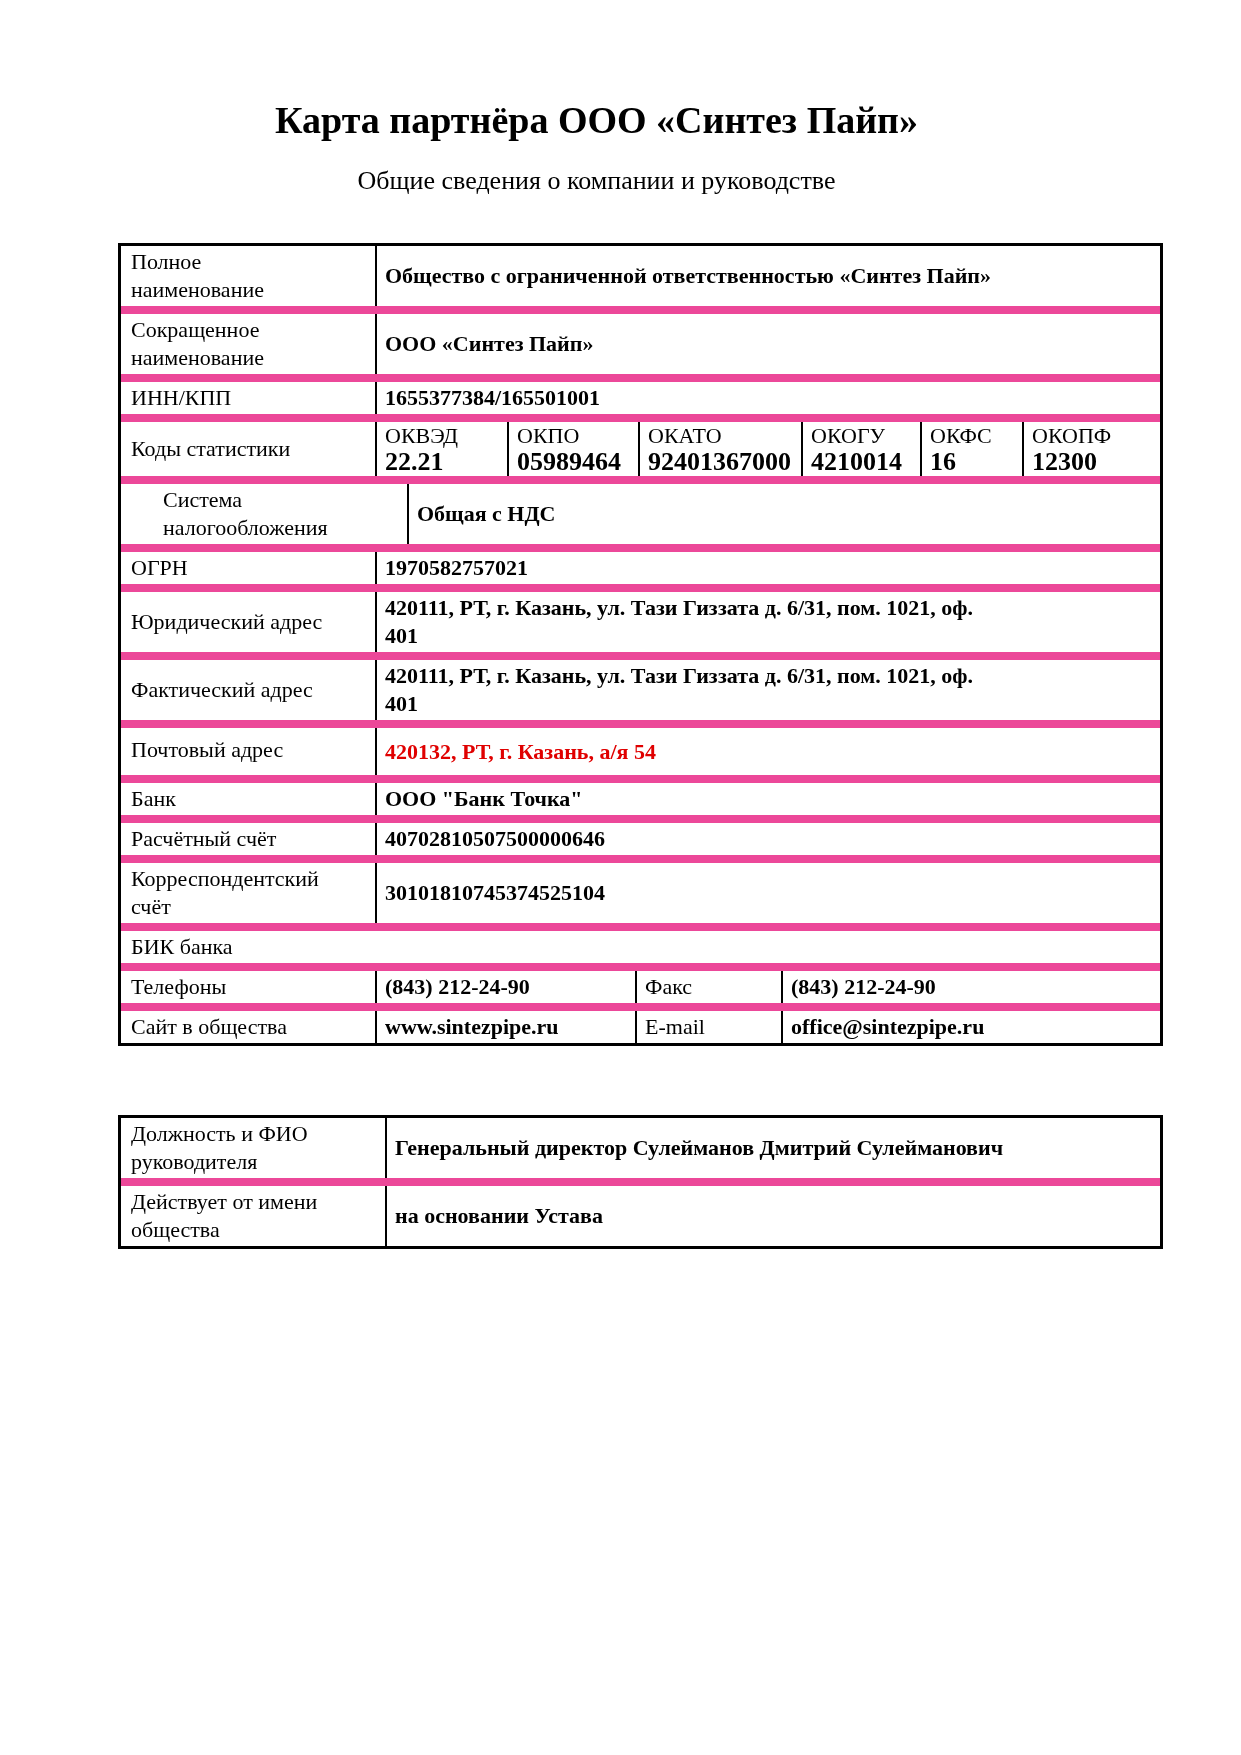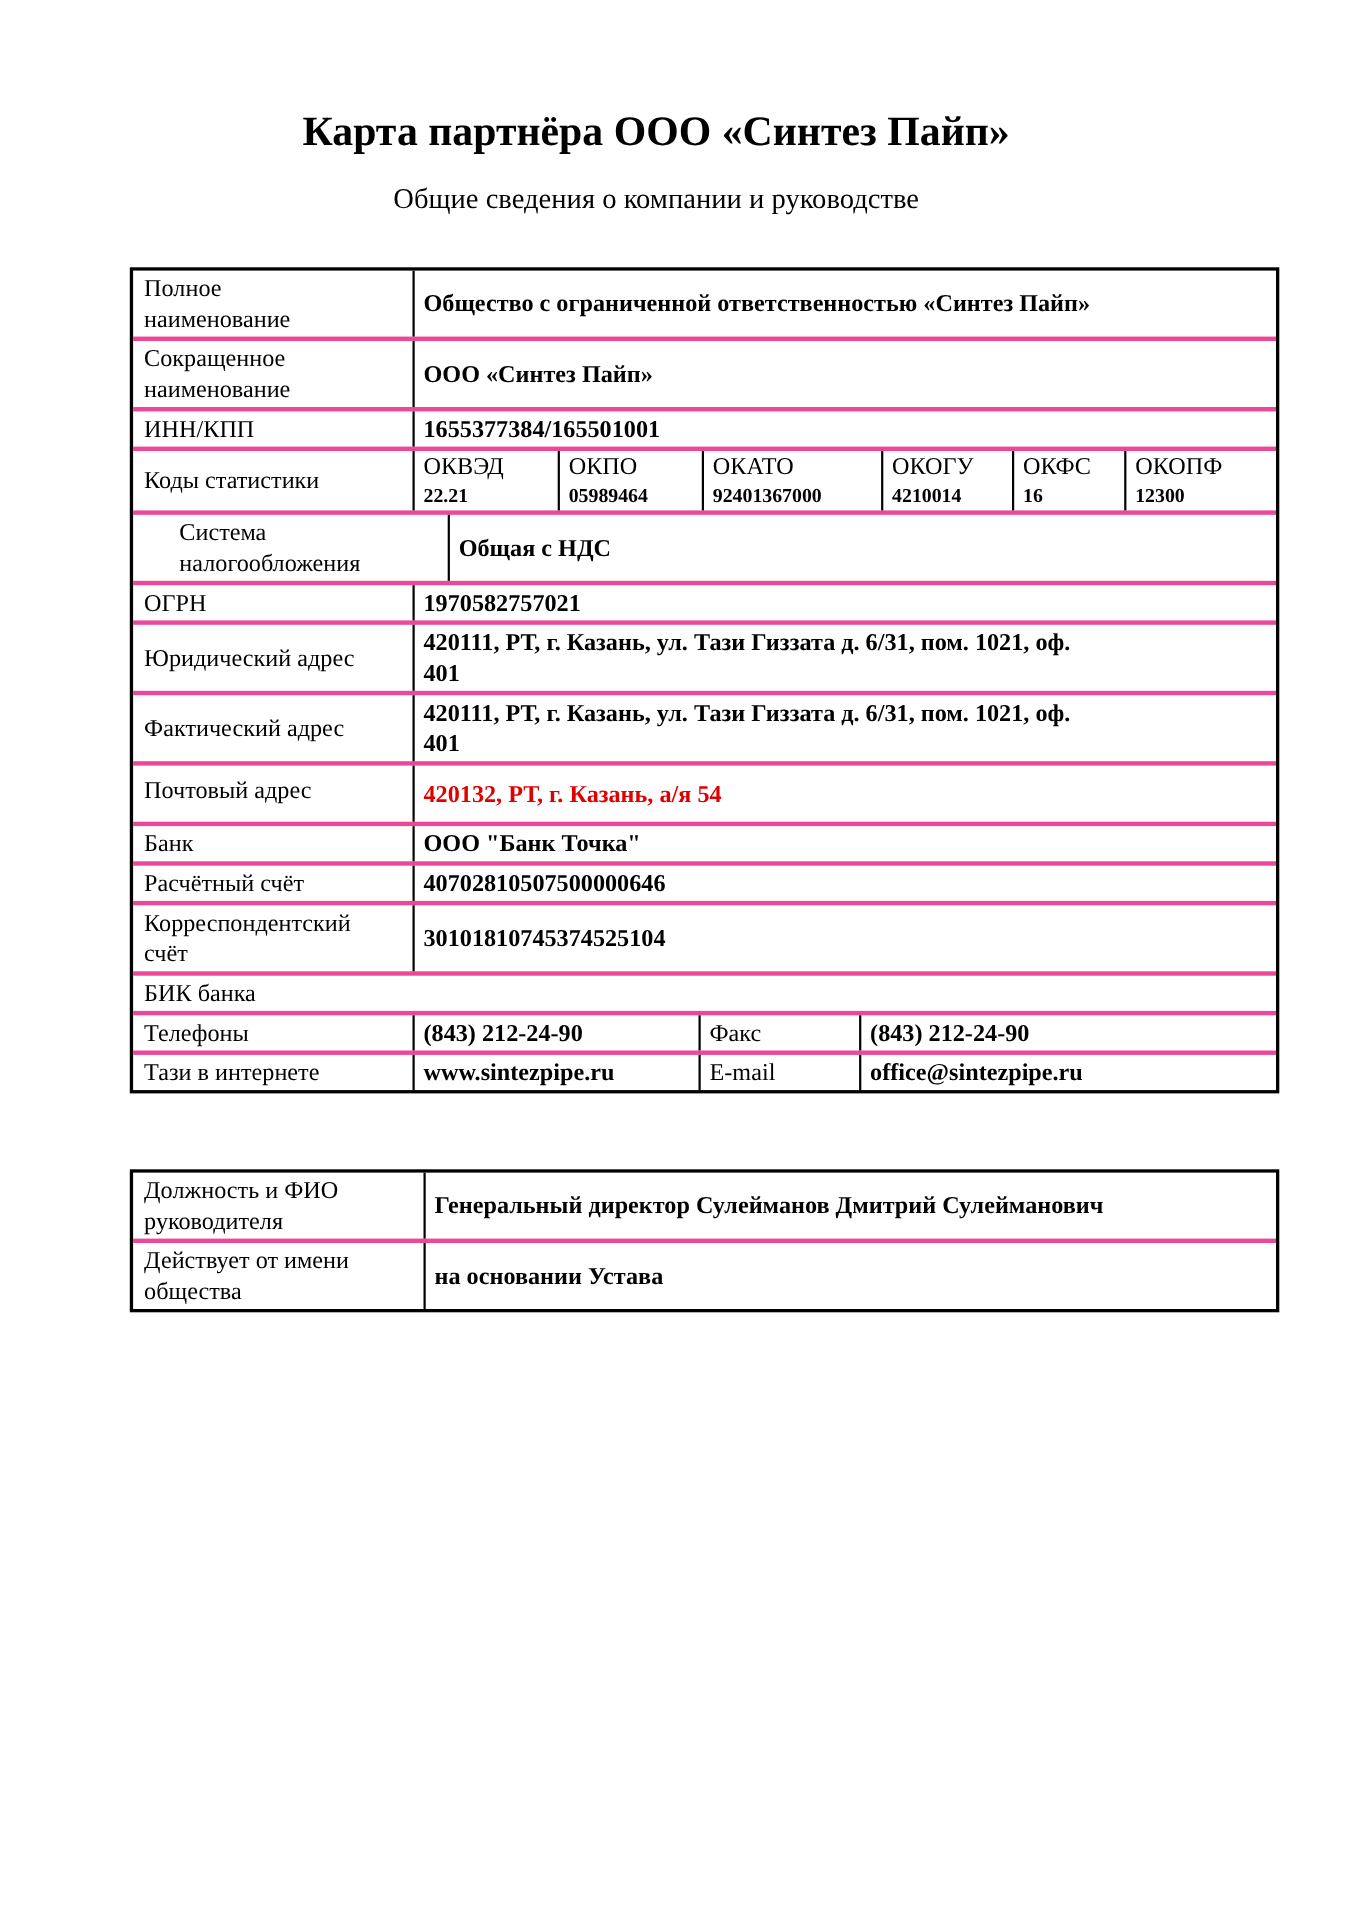--- a/index.html
+++ b/index.html
@@ -20,21 +20,21 @@
     white-space: pre-line;
   }
 
   .tbl {
     margin-left: 118px; width: 1045px;
     border: 3px solid #000;
   }
   .tbl1 { margin-top: 47px; }
   .tbl2 { margin-top: 69px; }
 
-  .row { display: flex; border-top: 4px solid #ec4899; align-items: stretch; }
+  .row { display: flex; border-top: 8px solid #ec4899; align-items: stretch; }
   .row:first-child { border-top: none; }
 
   .cell {
     border-left: 2px solid #000;
     display: flex; align-items: center;
     padding: 2px 8px;
     font-size: 22px; line-height: 28px;
     white-space: pre-line;
   }
   .cell:first-child { border-left: none; }
@@ -58,21 +58,21 @@
 
   
   .codes-wrap { flex: 1; display: flex; padding: 0; align-items: stretch; }
   .code-cell {
     border-left: 2px solid #000;
     display: flex; flex-direction: column; justify-content: center;
     padding: 1px 8px; flex: none;
   }
   .code-cell:first-child { border-left: none; }
   .code-name { font-size: 22px; line-height: 26px; font-weight: normal; }
-  .code-value { font-size: 18px; line-height: 26px; font-weight: bold; }
+  .code-value { font-size: 26px; line-height: 26px; font-weight: bold; }
   .cw1 { width: 130px; } .cw2 { width: 131px; } .cw3 { width: 163px; }
   .cw4 { width: 119px; } .cw5 { width: 102px; } .cw6 { flex: 1; }
 
   
   .value-sub { width: 260px; flex: none; font-weight: bold; }
   .label2 { width: 146px; flex: none; font-weight: normal; }
   .value2 { flex: 1; font-weight: bold; }
 </style>
 </head>
 <body>
@@ -180,21 +180,21 @@
   </div>
 
   <div class="row r30">
     <div class="cell label">Телефоны</div>
     <div class="cell value-sub cell">(843) 212-24-90</div>
     <div class="cell label2">Факс</div>
     <div class="cell value2">(843) 212-24-90</div>
   </div>
 
   <div class="row r30">
-    <div class="cell label">Тази в интернете</div>
+    <div class="cell label">Сайт в общества</div>
     <div class="cell value-sub cell">www.sintezpipe.ru</div>
     <div class="cell label2">E-mail</div>
     <div class="cell value2">office@sintezpipe.ru</div>
   </div>
 
 </div>
 
 <div class="tbl tbl2">
 
   <div class="row r56">

